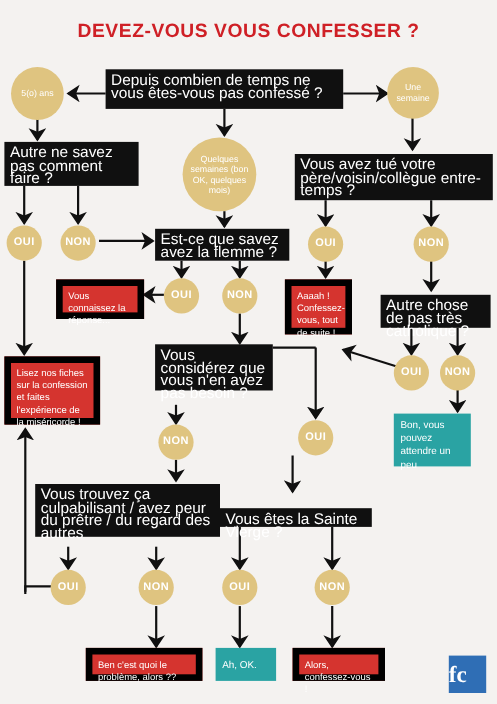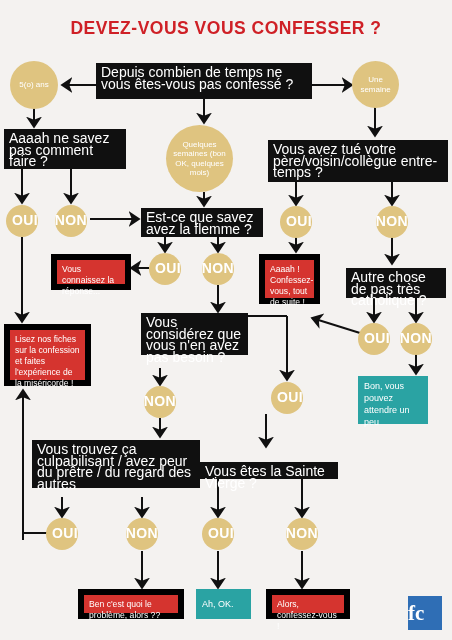--- a/index.html
+++ b/index.html
@@ -40,21 +40,21 @@
     padding:4px 6px;
   }
   .circle{
     background:#dfc480;color:#ffffff;
     border-radius:50%;
     display:flex;align-items:center;justify-content:center;
     text-align:center;
     font-size:8px;line-height:9.4px;
     font-weight:normal;
   }
-  .circle.yn{font-weight:bold;font-size:14px;letter-spacing:.4px;justify-content:flex-end;}
+  .circle.yn{font-weight:bold;font-size:10px;letter-spacing:.4px;}
 
   .logo{
     position:absolute;right:10px;bottom:10px;
     width:34px;height:34px;background:#2f6eb5;
     color:#ffffff;font-family:"Liberation Serif","DejaVu Serif",serif;
     font-size:21px;font-weight:bold;
     display:flex;align-items:center;justify-content:flex-start;
     line-height:1;
   }
   svg.wires{position:absolute;left:0;top:0;width:452px;height:640px;pointer-events:none;}
@@ -160,21 +160,21 @@
 
   <div class="node circle" style="left:352px;top:61px;width:47px;height:47px;">
     <span>Une semaine</span>
   </div>
 
   <div class="node circle" style="left:166px;top:125px;width:67px;height:67px;">
     <span>Quelques semaines (bon OK, quelques mois)</span>
   </div>
 
   <div class="node qbox" style="left:4px;top:129px;width:122px;height:40px;">
-    <span>Aaaah ne savez pas comment faire ?</span>
+    <span>Autre ne savez pas comment faire ?</span>
   </div>
 
   <div class="node qbox" style="left:268px;top:140px;width:180px;height:42px;">
     <span>Vous avez tué votre père/voisin/collègue entre-temps ?</span>
   </div>
 
   <div class="node circle yn" style="left:6px;top:205px;width:32px;height:32px;">
     <span>OUI</span>
   </div>
   <div class="node circle yn" style="left:55px;top:205px;width:32px;height:32px;">

